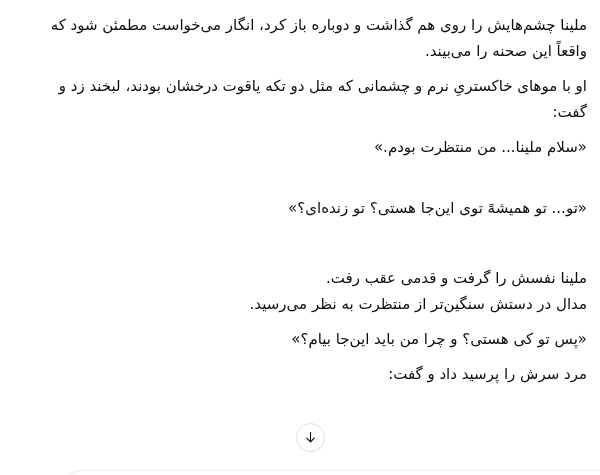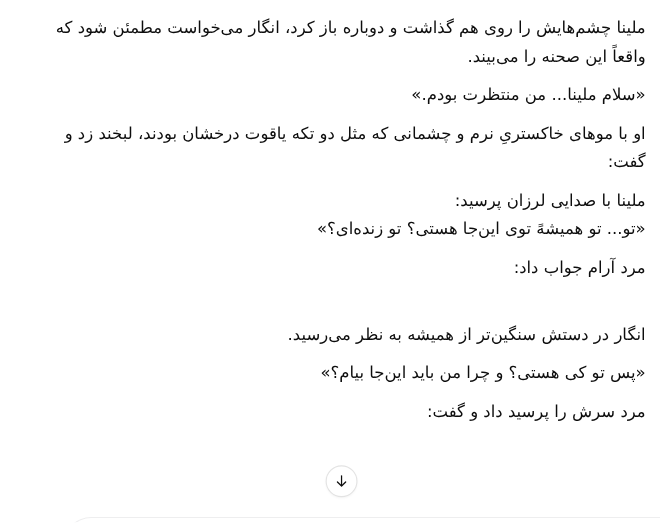--- a/index.html
+++ b/index.html
@@ -64,25 +64,25 @@
   }
 </style>
 </head>
 <body>
 
 <div class="viewport">
 
   <div class="message" dir="rtl">
     <div>
         <p><span>ملینا چشم‌هایش را روی هم گذاشت و دوباره باز کرد، انگار می‌خواست مطمئن شود که واقعاً این صحنه را می‌بیند.</span></p>
+        <p><span>او با موهای خاکستریِ نرم و چشمانی که مثل دو تکه یاقوت درخشان بودند، لبخند زد و گفت:</span></p>
         <p><span>«سلام ملینا... من منتظرت بودم.»</span></p>
-        <p><span>او با موهای خاکستریِ نرم و چشمانی که مثل دو تکه یاقوت درخشان بودند، لبخند زد و گفت:</span></p>
-        <p><span>ملینا با صدایی لرزان پرسید:</span><br><span>«تو... تو همیشهً توی این‌جا هستی؟ تو زنده‌ای؟»</span></p>
-        <p><span>مرد آرام جواب داد:</span><br></p>
-        <p><br><span>انگار در دستش سنگین‌تر از همیشه به نظر می‌رسید.</span></p>
+        <p><br><span>«تو... تو همیشهً توی این‌جا هستی؟ تو زنده‌ای؟»</span></p>
+        <p><br></p>
+        <p><span>ملینا نفسش را گرفت و قدمی عقب رفت.</span><br><span>مدال در دستش سنگین‌تر از منتظرت به نظر می‌رسید.</span></p>
         <p><span>«پس تو کی هستی؟ و چرا من باید این‌جا بیام؟»</span></p>
         <p><span>مرد سرش را پرسید داد و گفت:</span><br><br></p>
       </div>
   </div>
 
   <button class="scroll-btn">
     <svg width="15" height="15" viewBox="0 0 24 24" fill="none" stroke="#0d0d0d" stroke-width="1.8" stroke-linecap="round" stroke-linejoin="round">
       <path d="M12 4v14"></path>
       <path d="M6 13l6 6 6-6"></path>
     </svg>

